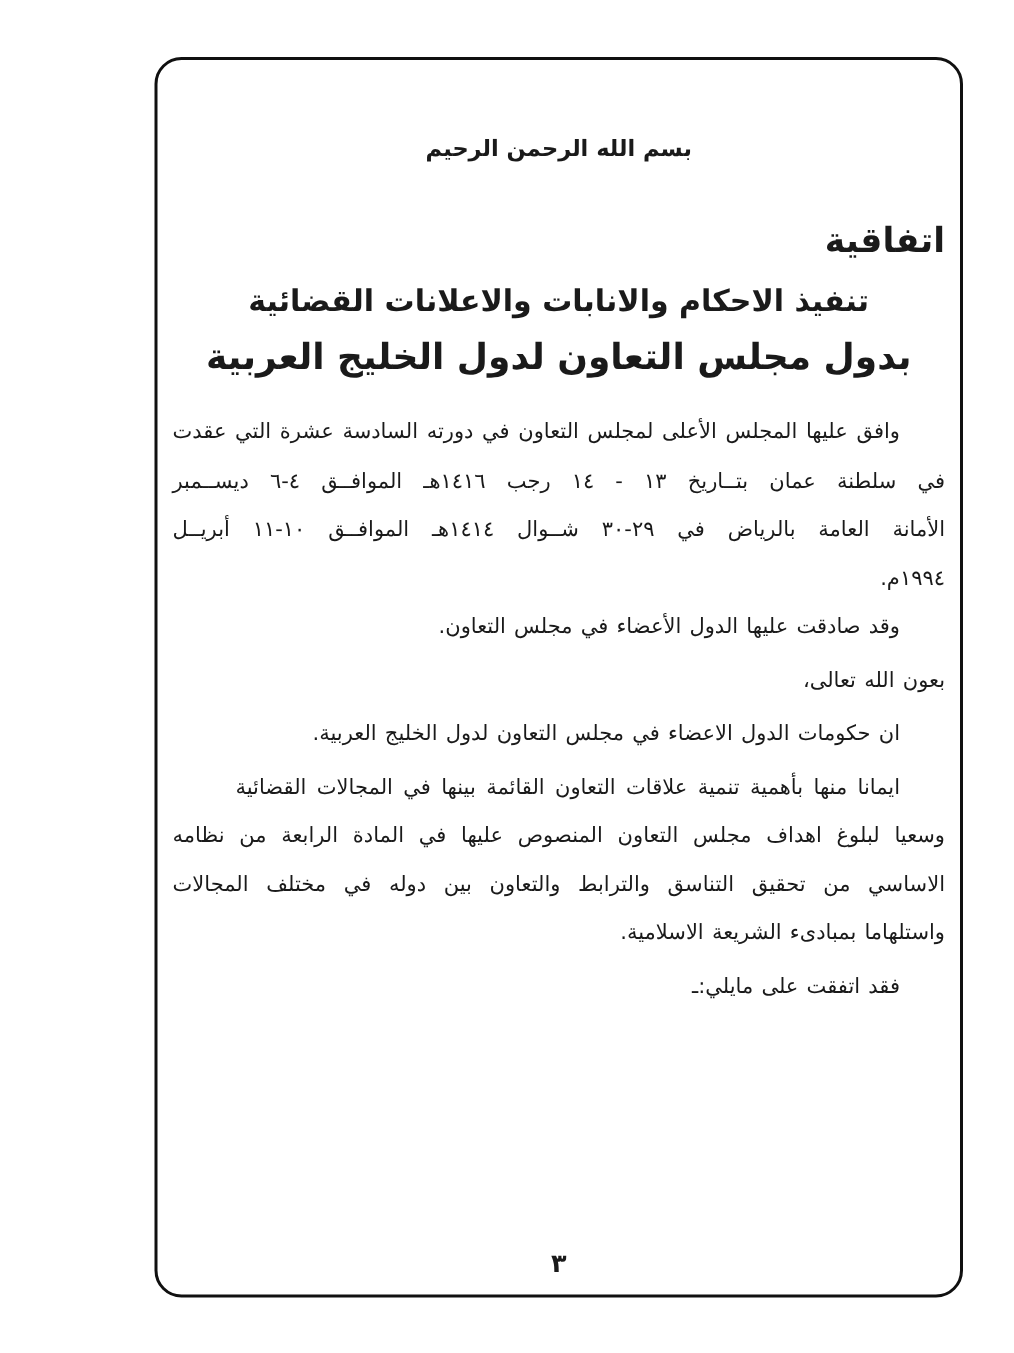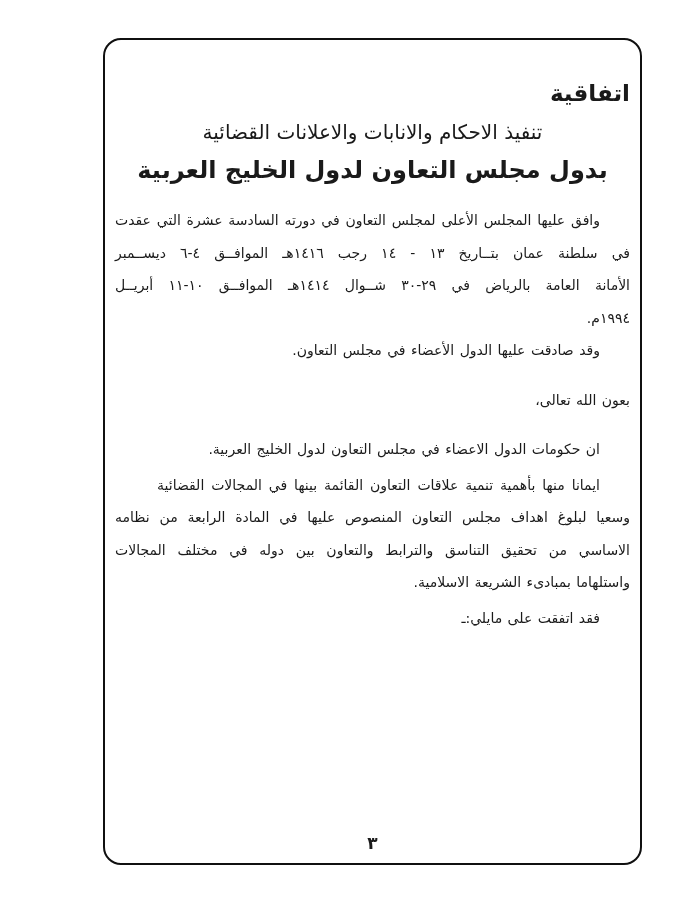--- a/index.html
+++ b/index.html
@@ -40,21 +40,21 @@
   }
   .title-1 {
     margin-top: 40px;
     text-align: right;
     font-weight: 700;
     font-size: 23px;
   }
   .title-2 {
     margin-top: 14px;
     text-align: center;
-    font-weight: 400;
+    font-weight: 700;
     font-size: 20px;
   }
   .title-3 {
     margin-top: 12px;
     text-align: center;
     font-weight: 700;
     font-size: 24px;
   }
   .body-text {
     direction: rtl;
@@ -74,38 +74,39 @@
     text-align: right;
     text-align-last: right;
   }
   .ln-single {
     text-align: right;
     text-indent: 30px;
   }
   .ln-single-noindent {
     text-align: right;
   }
-  .gap-sm { margin-top: 17px; }
+  .gap-sm { margin-top: 3px; }
   .gap-xs { margin-top: 3px; margin-left: 42px; }
   .page-number {
     position: absolute;
     bottom: 10px;
     left: 0;
     right: 0;
     text-align: center;
     font-weight: 700;
     font-size: 17px;
   }
 </style>
 </head>
 <body>
 
 <div class="page">
   <div class="frame">
 
+    <div class="basmala">بسم الله الرحمن الرحيم</div>
 
     <div class="title-1">اتفاقية</div>
 
     <div class="title-2">تنفيذ الاحكام والانابات والاعلانات القضائية</div>
 
     <div class="title-3">بدول مجلس التعاون لدول الخليج العربية</div>
 
     <div class="body-text">
 
       <div class="ln ln-first">وافق عليها المجلس الأعلى لمجلس التعاون في دورته السادسة عشرة التي عقدت</div>

